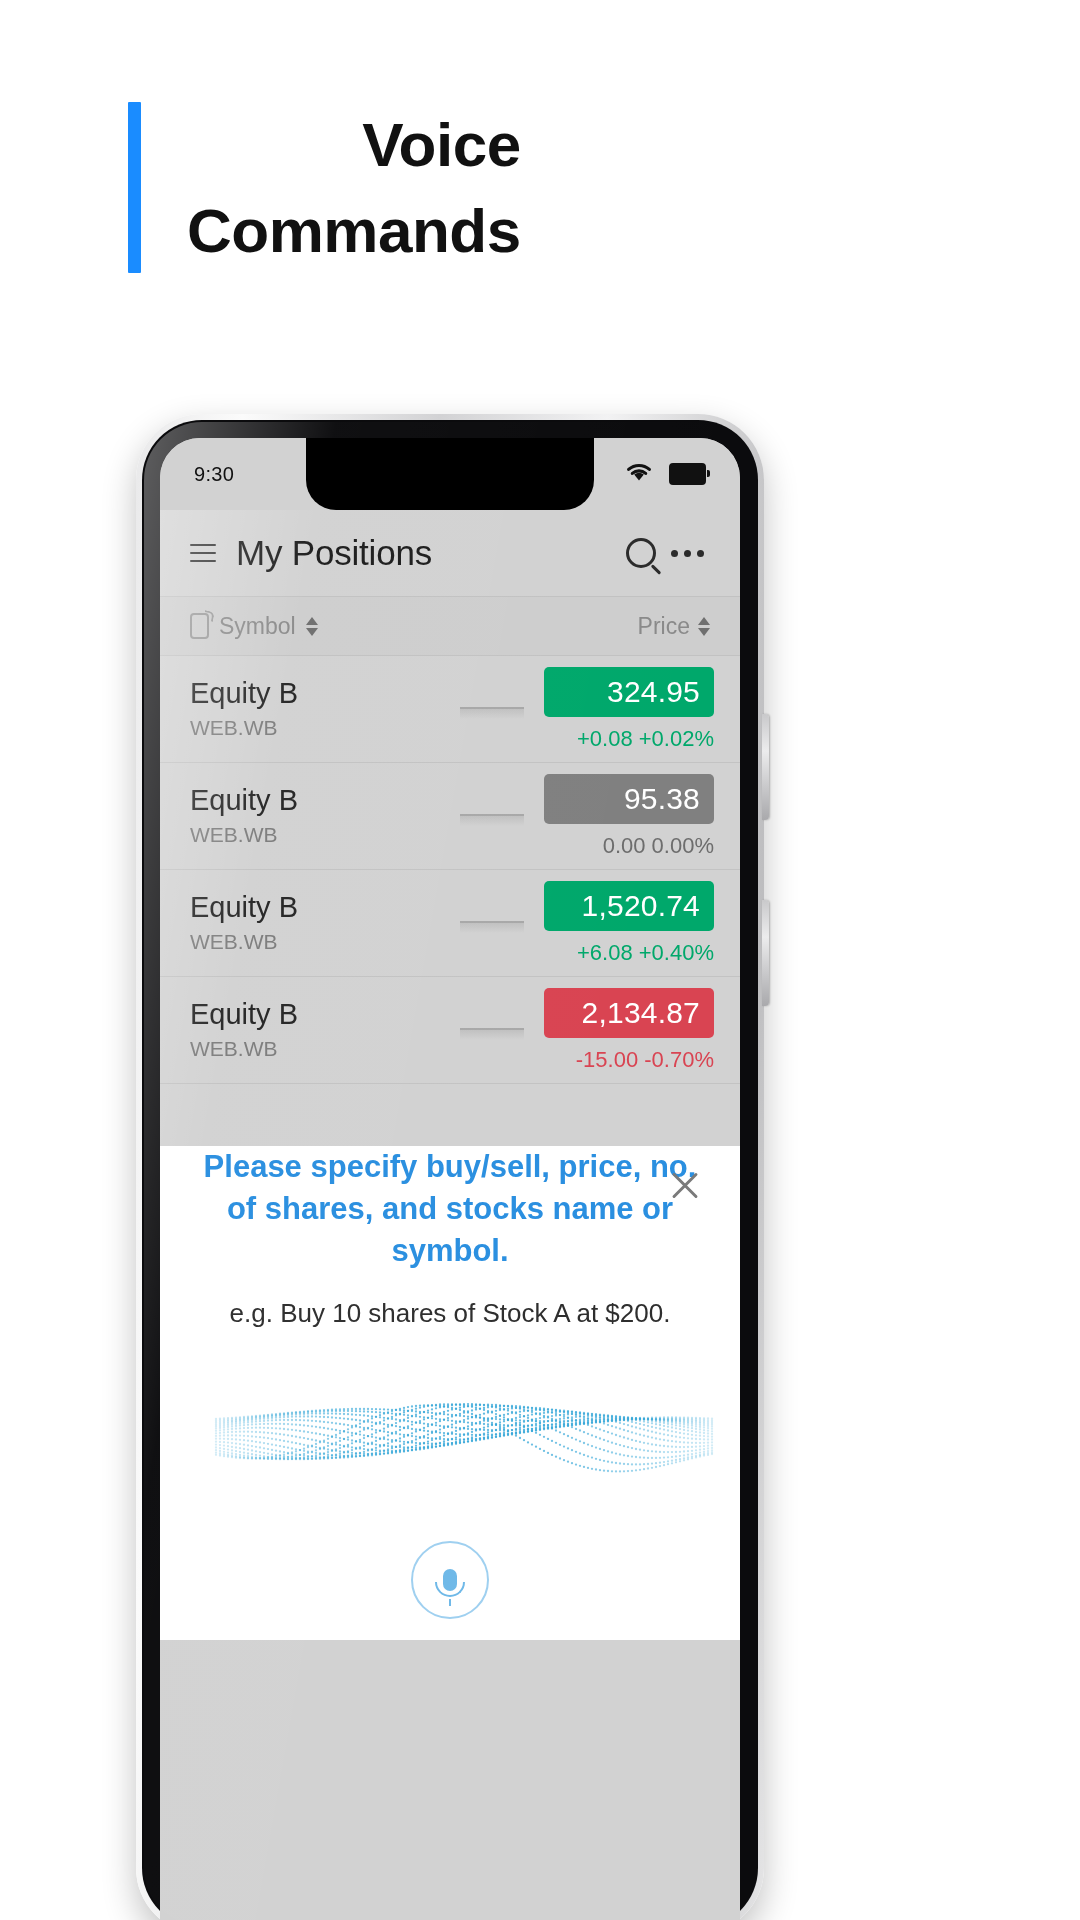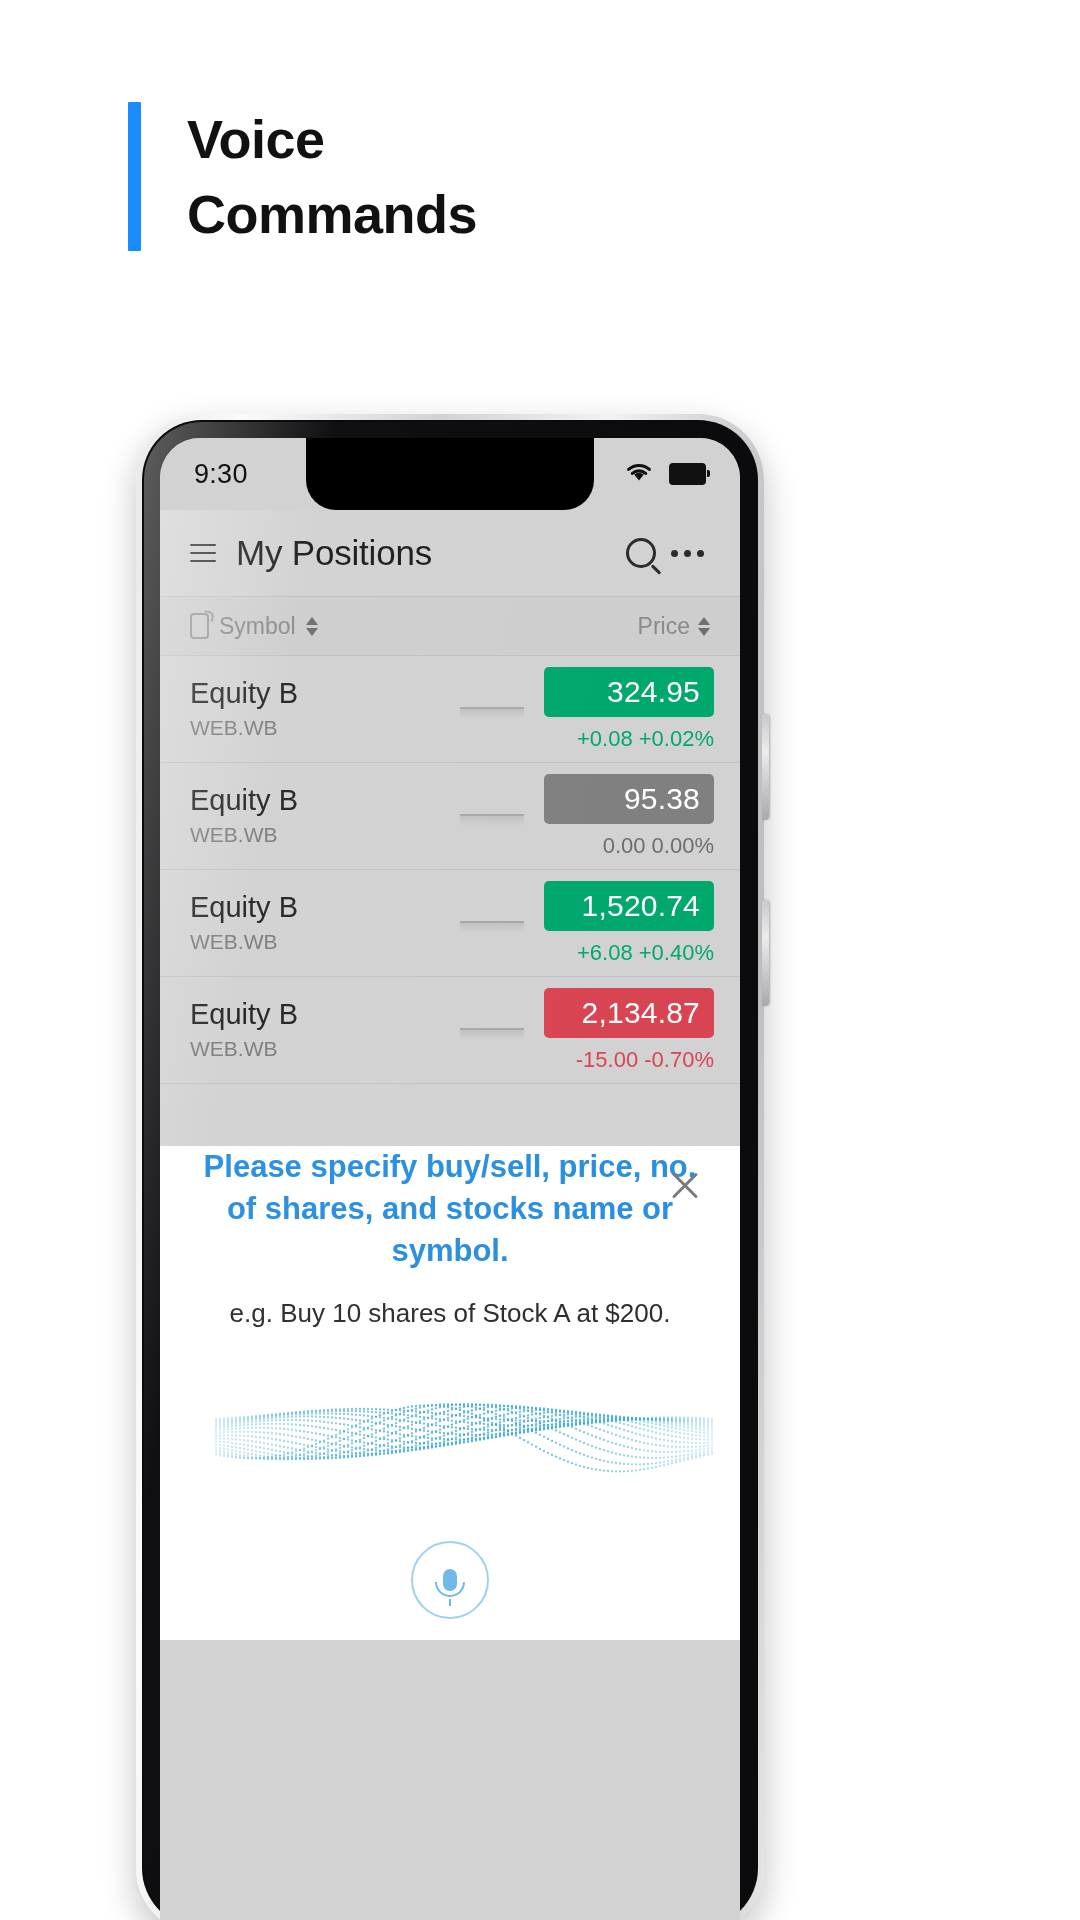--- a/index.html
+++ b/index.html
@@ -23,26 +23,27 @@
     align-items: stretch;
   }
   .headline-bar {
     width: 13px;
     background: #1a8cff;
     flex: none;
     border-radius: 1px;
   }
   .headline-text {
     margin-left: 46px;
-    font-size: 54px;
+    font-size: 62px;
     font-weight: bold;
     line-height: 1.38;
     color: #111111;
     letter-spacing: -0.5px;
     white-space: pre-line;
+    text-align: right;
   }
 
   
   #phone {
     position: absolute;
     left: 136px; top: 414px;
     width: 628px; height: 1520px;
   }
   .phone-outer {
     position: absolute;
@@ -98,21 +99,21 @@
     position: relative;
     height: 72px;
     display: flex;
     align-items: center;
     justify-content: space-between;
     padding: 0 34px 0 34px;
     background: #d2d2d2;
     z-index: 5;
   }
   .status-time {
-    font-size: 27px;
+    font-size: 20px;
     color: #111;
     font-weight: normal;
     letter-spacing: 0.3px;
   }
   .status-icons {
     display: flex;
     align-items: center;
     gap: 14px;
   }
   .battery {

